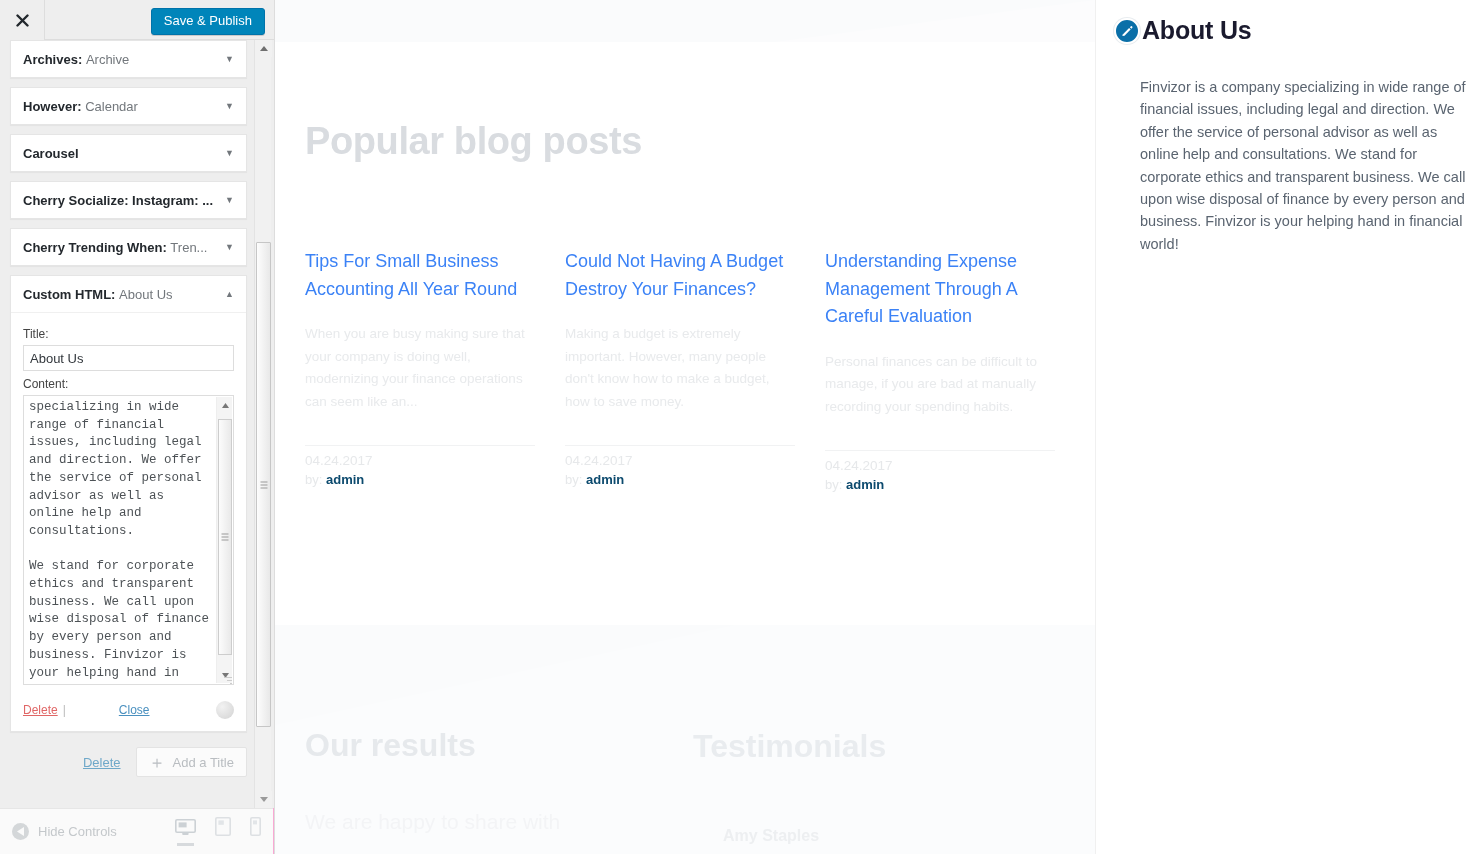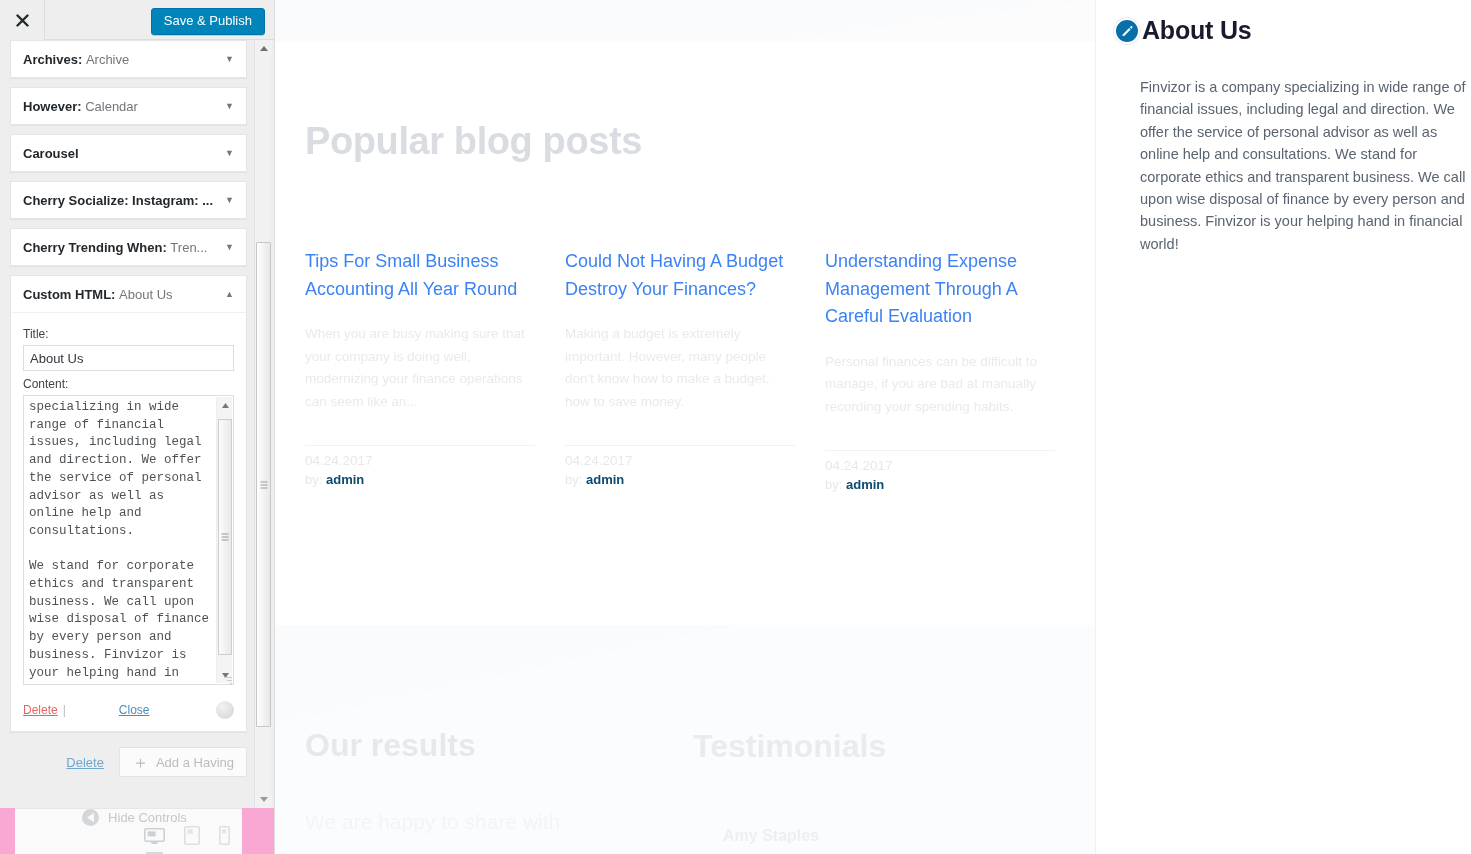--- a/index.html
+++ b/index.html
@@ -204,25 +204,25 @@
     padding: 0 12px;
     font-size: 13px;
     color: #b9bdc1;
     cursor: pointer;
   }
   .add-widget-btn .plus {
     font-size: 17px; margin-right: 7px; line-height: 1; color: #b9bdc1; font-weight: 500;
   }
 
   .cz-footer {
-    position: absolute; left: 15px; bottom: 0;
-    width: 227px; height: 46px;
+    position: absolute; left: 0; bottom: 0;
+    width: 273px; height: 46px;
     background: #fafafa;
     border-top: 1px solid #e6e6e6;
-    display: flex; align-items: center; flex-direction: column;
+    display: flex; align-items: center;
   }
   .hide-controls { display: flex; align-items: center; margin-left: 12px; cursor: pointer; }
   .hc-circle {
     width: 17px; height: 17px; border-radius: 50%;
     background: #d4d7d9;
     display: flex; align-items: center; justify-content: center;
     margin-right: 9px;
   }
   .hc-label { font-size: 13px; color: #c4c8cb; }
   .device-btns { margin-left: auto; margin-right: 12px; display: flex; gap: 19px; align-items: flex-end; }
@@ -432,21 +432,21 @@
               <span class="wc-close">Close</span>
               <span class="wc-spinner"></span>
             </div>
           </div>
         </div>
 
         <div class="widget-actions">
           <span class="reorder-link">Delete</span>
           <div class="add-widget-btn">
             <span class="plus">＋</span>
-            <span>Add a Having</span>
+            <span>Add a Title</span>
           </div>
         </div>
 
       </div>
     </div>
 
     <div class="cz-scroll-track">
       <div class="cz-scroll-up">
         <svg width="8" height="5" viewBox="0 0 8 5">
             <path d="M4 0 L8 5 L0 5 Z" fill="#6f6f6f"></path>

